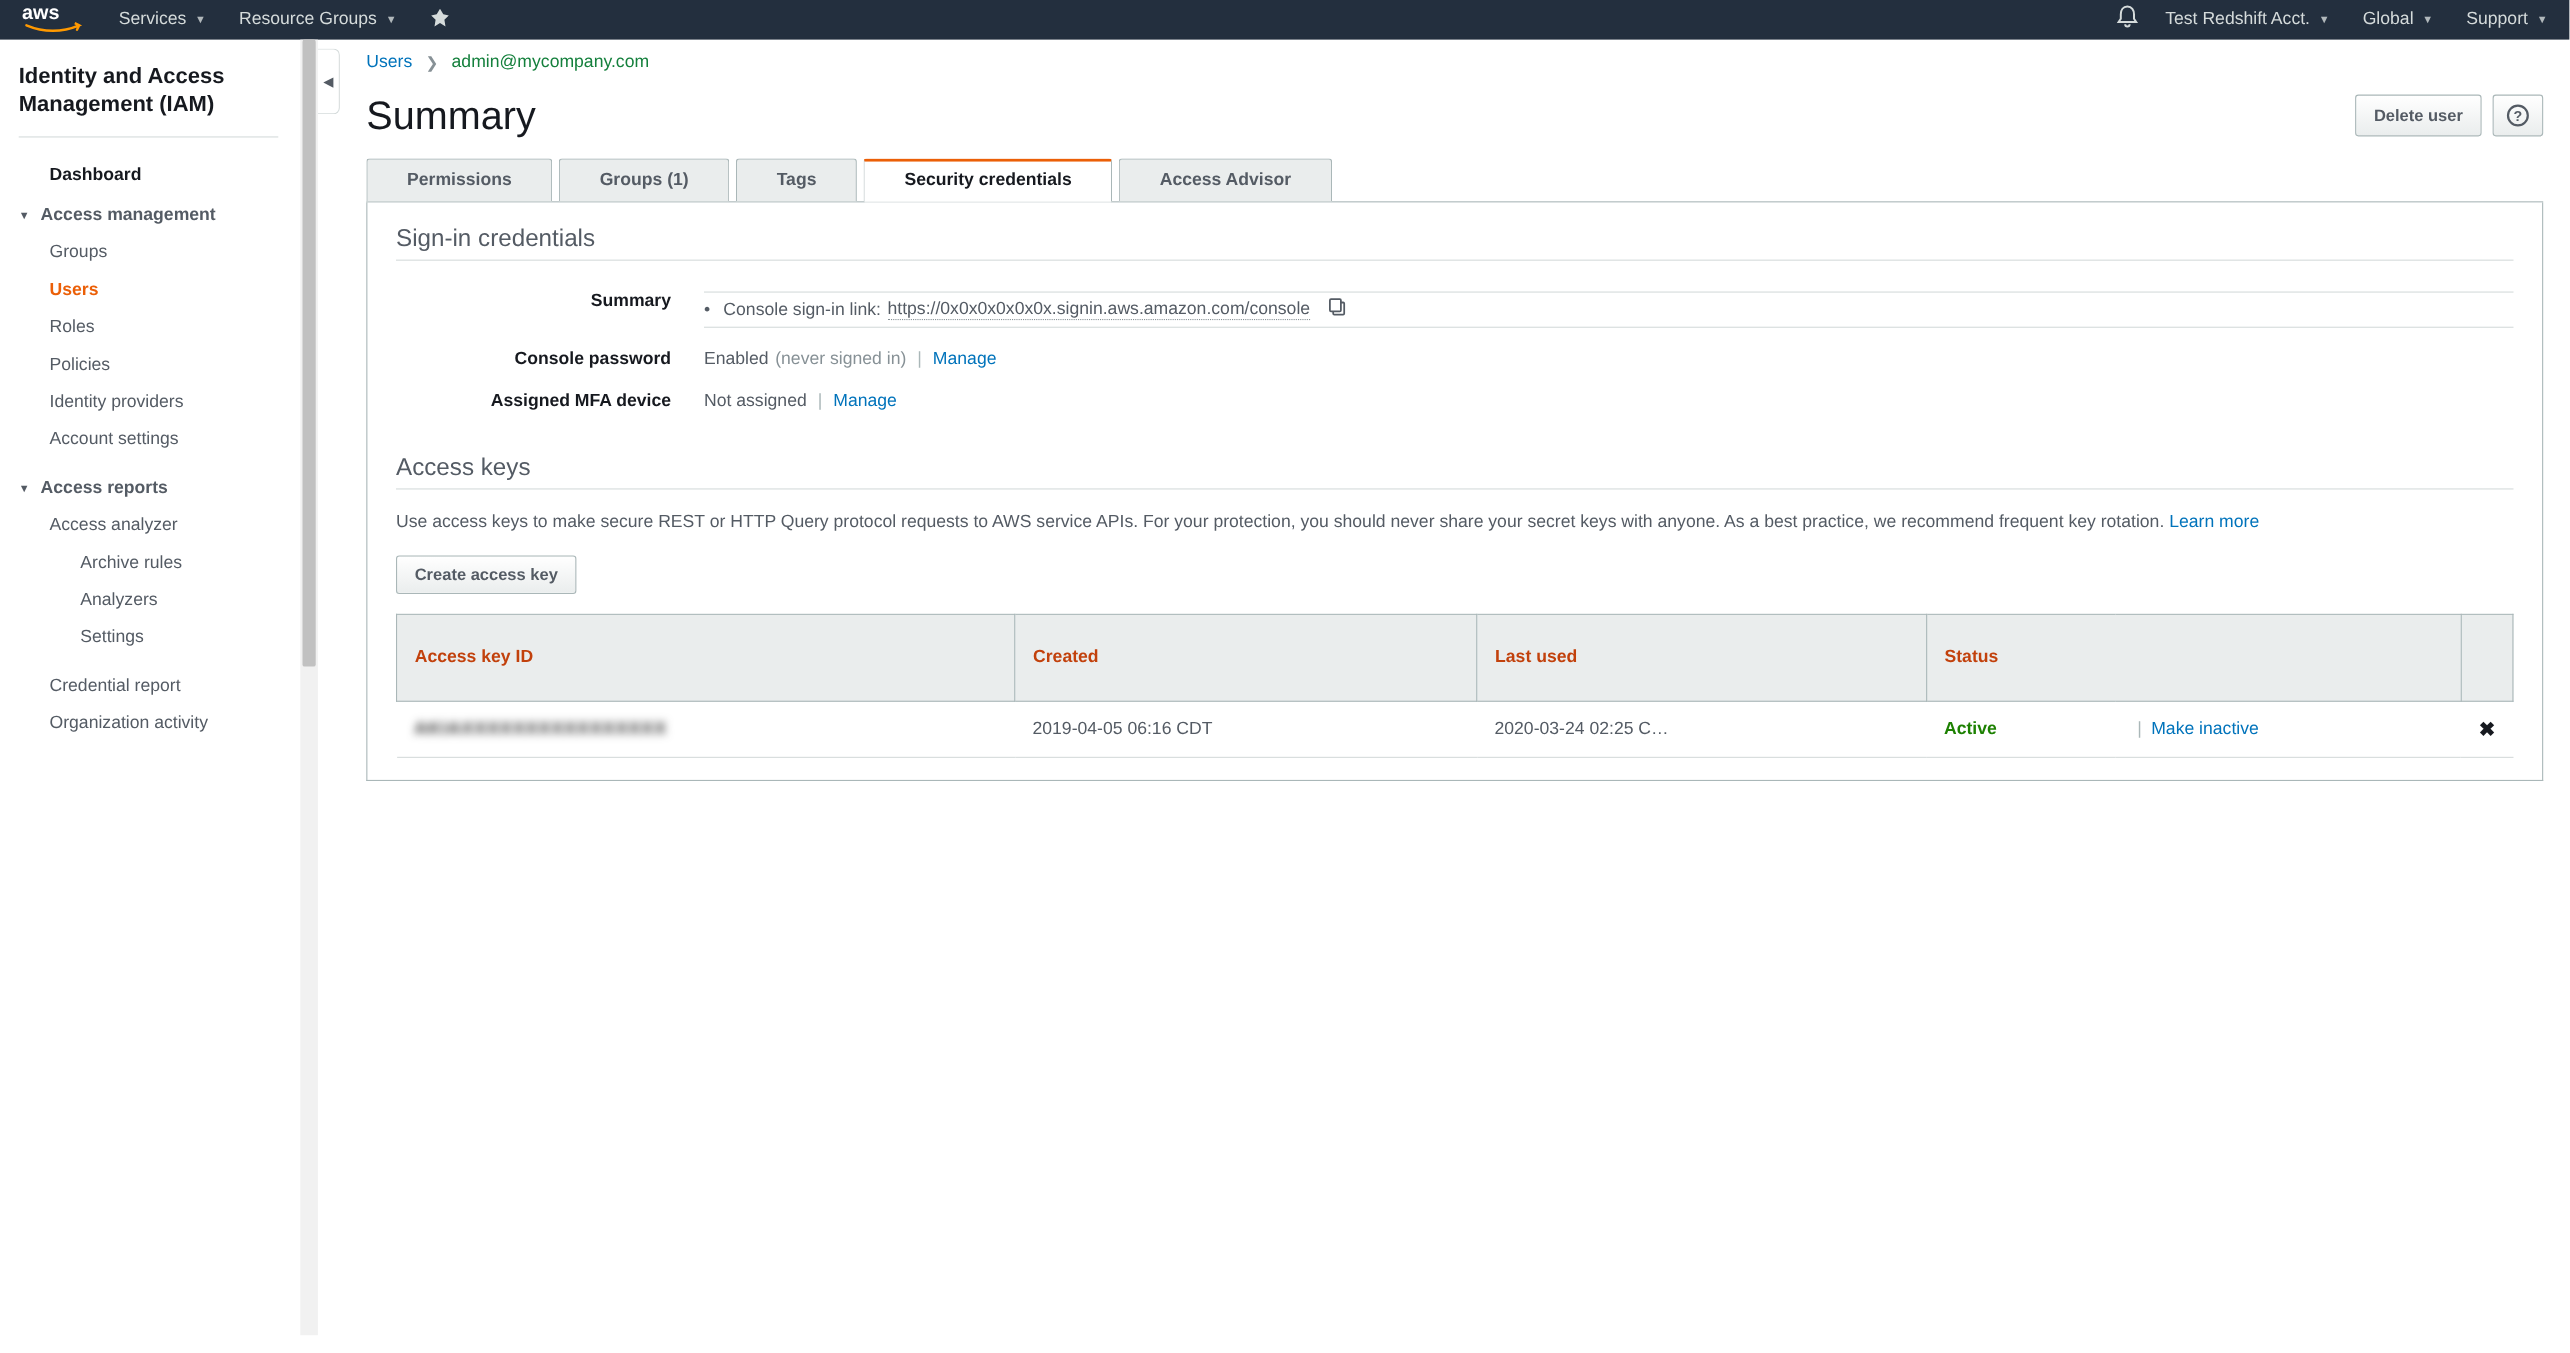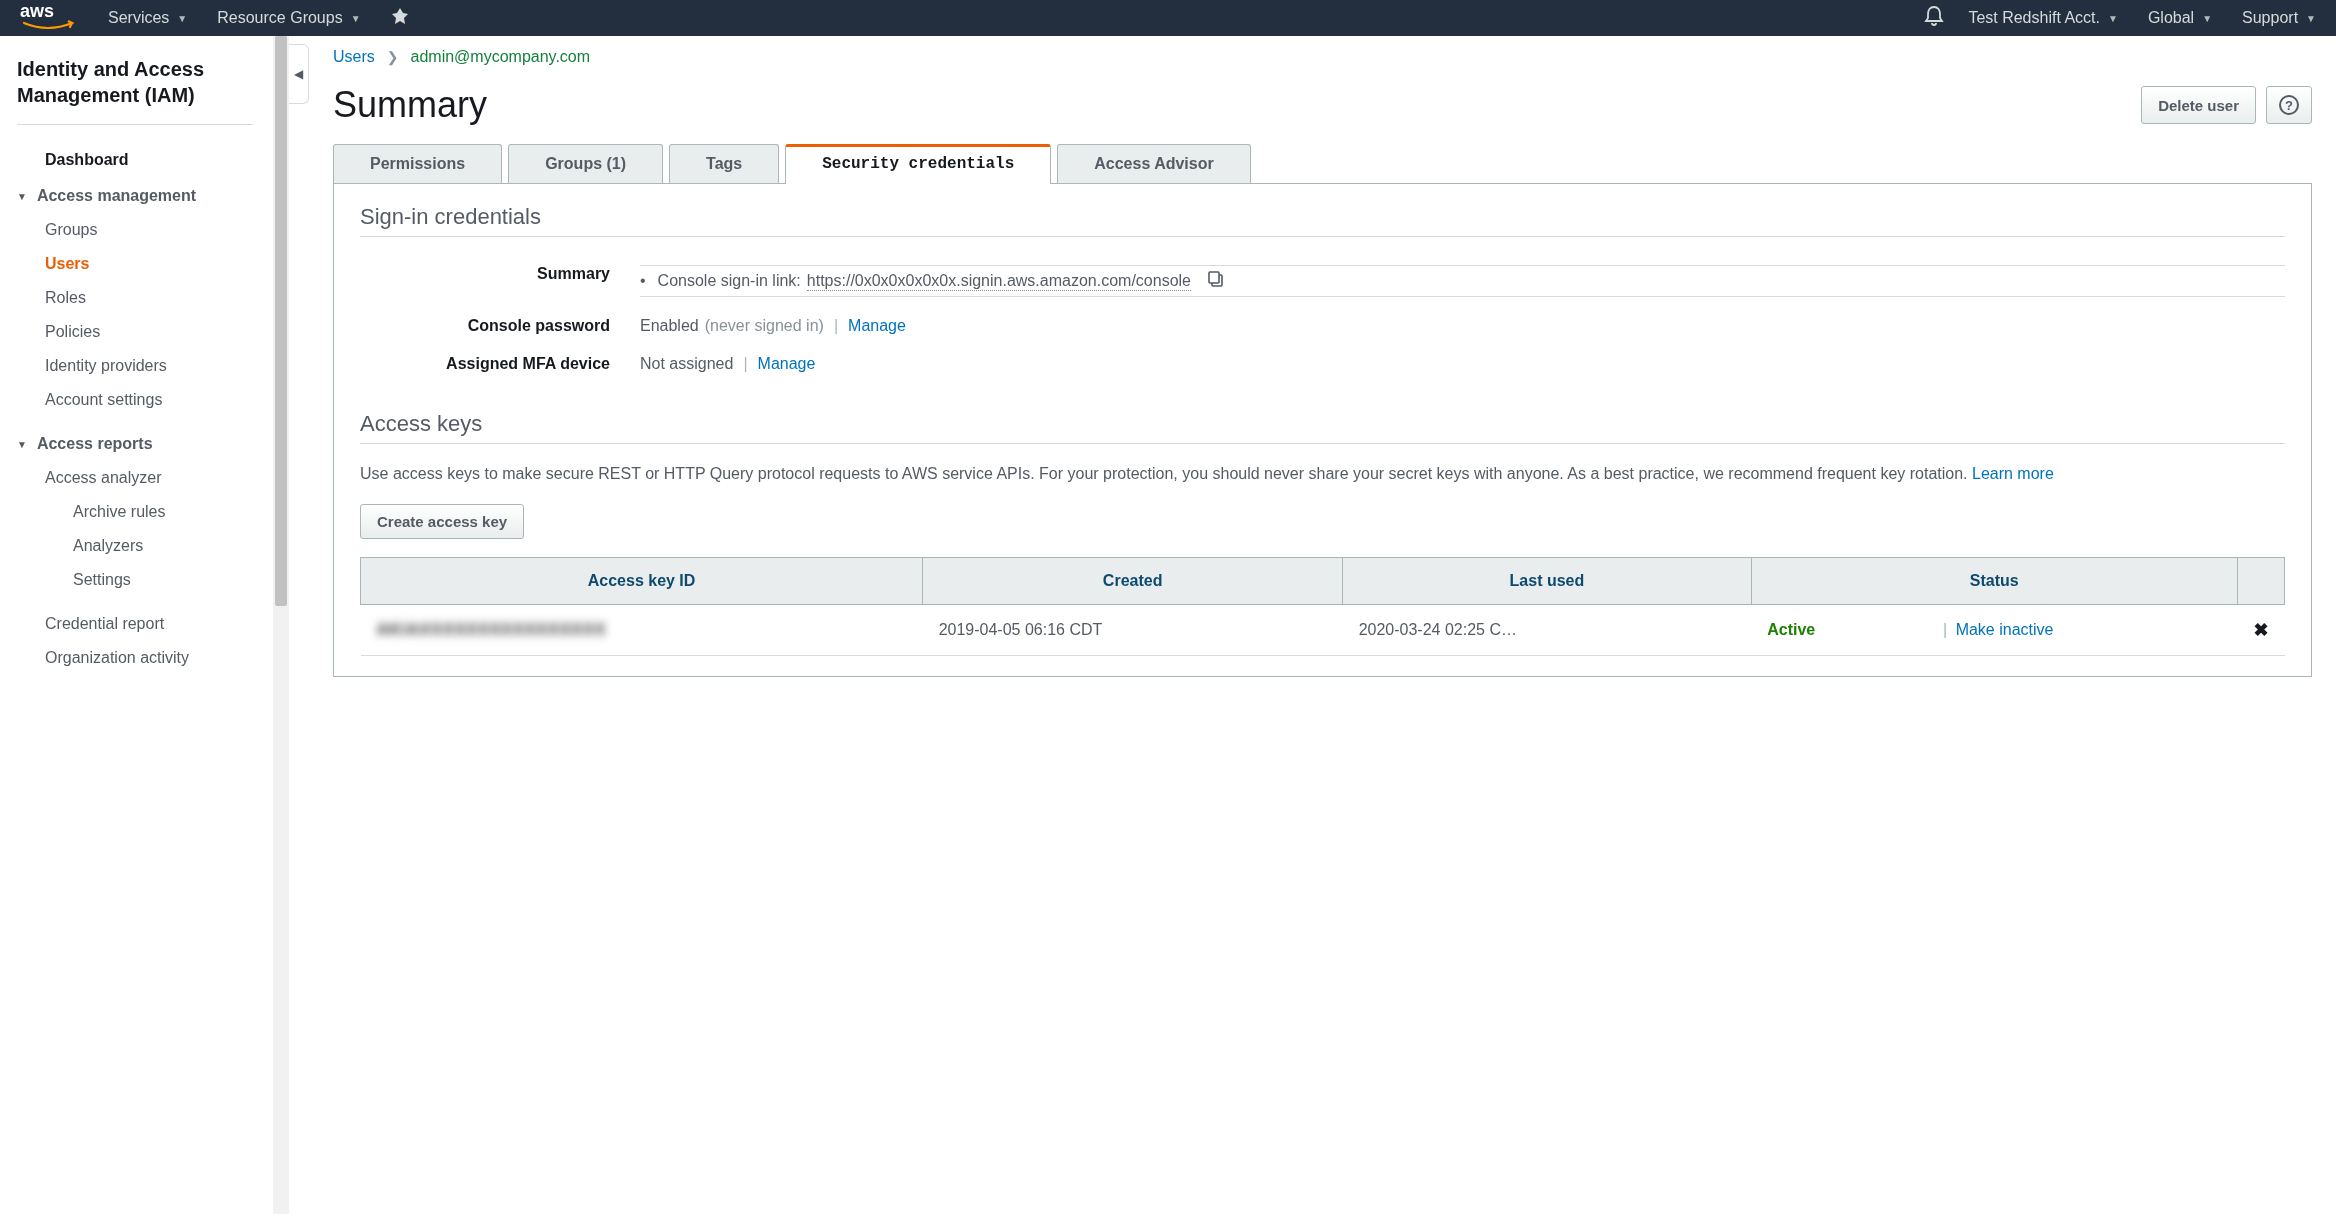--- a/index.html
+++ b/index.html
@@ -42,21 +42,21 @@
 .page-header { display: flex; align-items: center; justify-content: space-between; margin-bottom: 18px; }
 .page-title { font-size: 36px; font-weight: 400; color: #16191f; }
 .header-actions { display: flex; gap: 10px; margin-left: 48px; }
 .btn { background: linear-gradient(#fff, #eaeded); border: 1px solid #aab7b8; border-radius: 3px; padding: 8px 16px; font-size: 15px; font-weight: 700; color: #545b64; cursor: pointer; }
 .btn.icon-only { padding: 8px 12px; }
 .help-circle { display: inline-flex; align-items: center; justify-content: center; width: 20px; height: 20px; border: 2px solid #545b64; border-radius: 50%; font-weight: 700; font-size: 13px; }
 
 
 .tabs { display: flex; border-bottom: 1px solid #aab7b8; }
 .tab { background: #eaeded; border: 1px solid #aab7b8; border-bottom: none; padding: 10px 36px; font-size: 16px; font-weight: 700; color: #545b64; margin-right: 6px; border-radius: 3px 3px 0 0; cursor: pointer; position: relative; }
-.tab.active { background: #fff; color: #16191f; border-top: 3px solid #eb5f07; padding-top: 8px; font-family: Liberation Mono, monospace; }
+.tab.active { background: #fff; color: #16191f; border-top: 3px solid #eb5f07; padding-top: 8px; }
 .tab.active::after { content: ""; position: absolute; left: 0; right: 0; bottom: -1px; height: 1px; background: #fff; }
 .tab-panel { border: 1px solid #aab7b8; border-top: none; padding: 20px 26px; }
 
 
 .section-title { font-size: 22px; color: #545b64; font-weight: 400; margin-bottom: 6px; }
 .section-rule { border: none; border-top: 1px solid #d5dbdb; margin-bottom: 18px; }
 .field-row { display: flex; padding: 10px 0; }
 .field-label { width: 280px; text-align: right; font-weight: 700; font-size: 16px; color: #16191f; padding-right: 30px; }
 .field-value { flex: 1; font-size: 16px; color: #545b64; display: flex; align-items: center; flex-wrap: wrap; gap: 6px; }
 .field-value.with-rule { border-top: 1px solid #d5dbdb; border-bottom: 1px solid #d5dbdb; padding: 4px 0; }
@@ -66,21 +66,21 @@
 .muted { color: #879196; }
 .pipe { color: #aab7b8; margin: 0 4px; }
 .link { color: #0073bb; cursor: pointer; }
 .edit-icon { margin-left: 6px; cursor: pointer; color: #545b64; }
 
 .section-gap { height: 28px; }
 .desc { font-size: 16px; color: #545b64; line-height: 1.5; margin-bottom: 18px; }
 
 
 .table { width: 100%; border-collapse: collapse; margin-top: 4px; }
-.table th { background: #eaeded; text-align: center; font-size: 16px; font-weight: 700; color: #0c4a6e; padding: 14px 16px; border: 1px solid #aab7b8; }
+.table th { background: #eaeded; text-align: left; font-size: 16px; font-weight: 700; color: #c2410c; padding: 30px 16px; border: 1px solid #aab7b8; }
 .table td { font-size: 16px; color: #545b64; padding: 14px 16px; border-bottom: 1px solid #d5dbdb; }
 .blurred { filter: blur(4px); color: #333; font-weight: 700; letter-spacing: 1px; }
 .status-active { color: #1d8102; font-weight: 700; }
 .delete-x { font-size: 18px; font-weight: 700; color: #16191f; cursor: pointer; }
 </style>
 </head>
 <body>
 
 <div class="topnav">
   <div class="logo">

